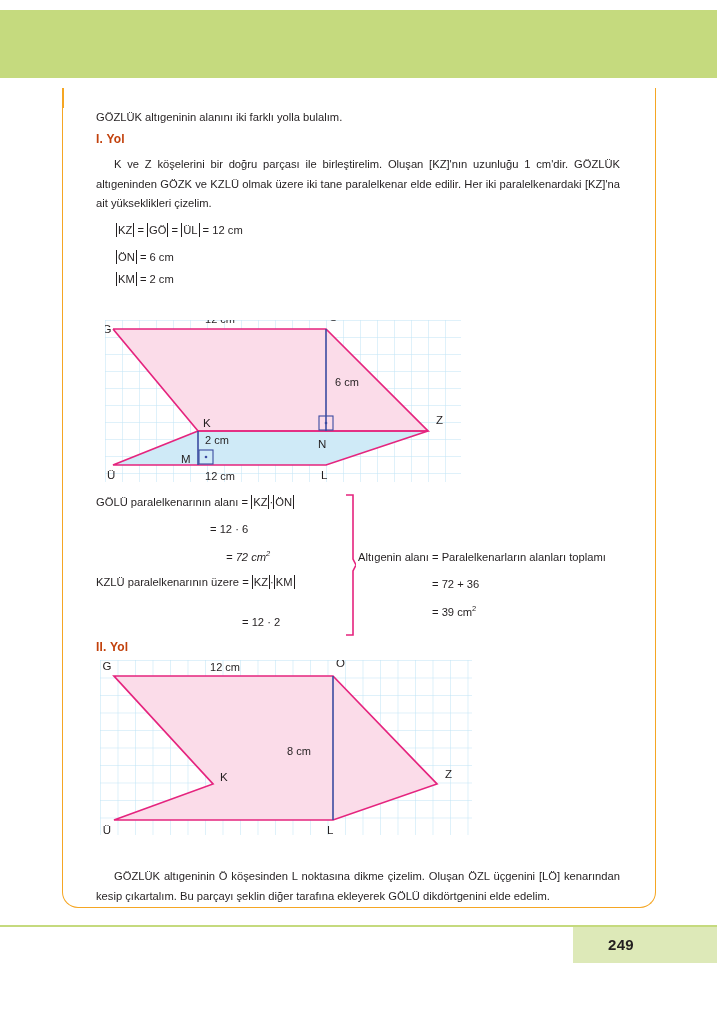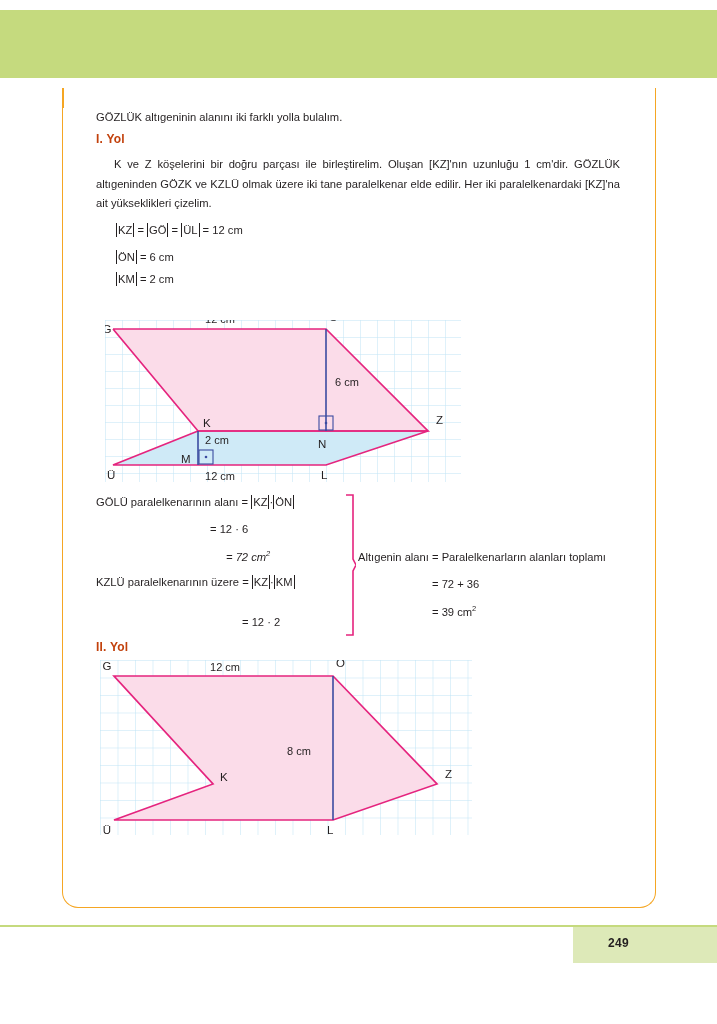--- a/index.html
+++ b/index.html
@@ -51,21 +51,21 @@
   }
   .page-num-box {
     position: absolute;
     left: 573px; top: 927px;
     width: 144px; height: 36px;
     background: #dde9b8;
   }
   .page-num {
     position: absolute;
     left: 608px; top: 936px;
-    font-size: 12px;
+    font-size: 15px;
     font-weight: bold;
     color: #231f20;
     letter-spacing: .3px;
   }
 
   
   .txt {
     position: absolute;
     font-size: 11.2px;
     color: #231f20;
@@ -251,18 +251,19 @@
     <text x="236" y="-1" font-family="Liberation Sans, sans-serif" font-size="11.5" fill="#231f20" dominant-baseline="hanging">Ö</text>
     <text x="345" y="118" font-family="Liberation Sans, sans-serif" font-size="11.5" fill="#231f20">Z</text>
     <text x="120" y="121" font-family="Liberation Sans, sans-serif" font-size="11.5" fill="#231f20">K</text>
     <text x="7" y="174" font-family="Liberation Sans, sans-serif" font-size="11.5" fill="#231f20" text-anchor="middle">Ü</text>
     <text x="227" y="174" font-family="Liberation Sans, sans-serif" font-size="11.5" fill="#231f20">L</text>
 
     <text x="125" y="11" font-family="Liberation Sans, sans-serif" font-size="11" fill="#231f20" text-anchor="middle">12 cm</text>
     <text x="187" y="95" font-family="Liberation Sans, sans-serif" font-size="11" fill="#231f20">8 cm</text>
   </svg>
 
+  <div class="txt para2">GÖZLÜK altıgeninin Ö köşesinden L noktasına dikme çizelim. Oluşan ÖZL üçgenini [LÖ] kenarından kesip çıkartalım. Bu parçayı şeklin diğer tarafına ekleyerek GÖLÜ dikdörtgenini elde edelim.</div>
 
   <div class="footer-band"></div>
   <div class="page-num-box"></div>
   <div class="page-num">249</div>
 
 </div>
 
 </body></html>

